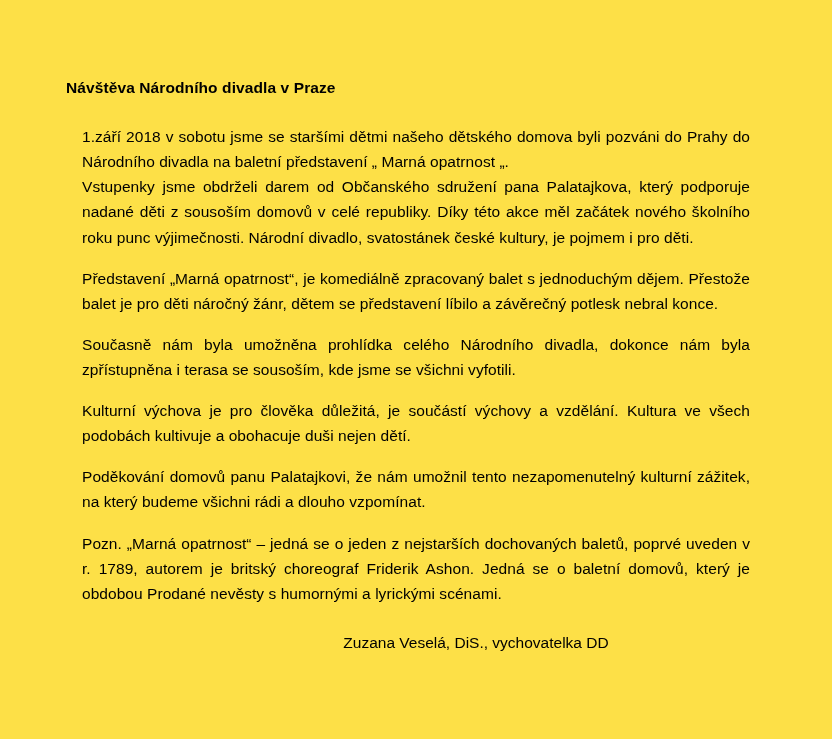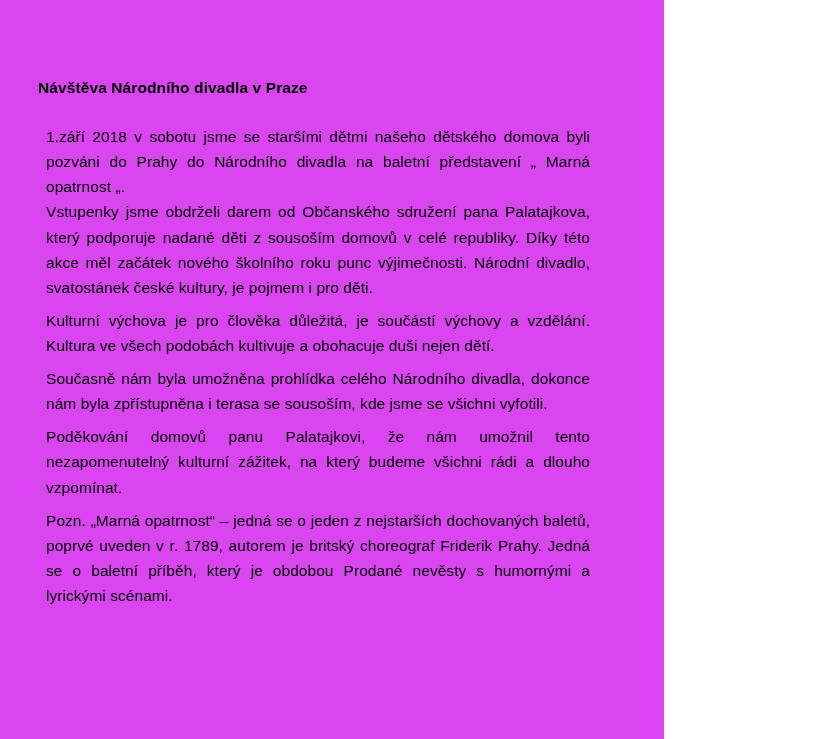--- a/index.html
+++ b/index.html
@@ -9,37 +9,37 @@
   body {
     width: 832px;
     height: 739px;
     background: #ffffff;
     font-family: "Liberation Sans", sans-serif;
     color: #000000;
     overflow: hidden;
   }
   .page {
     position: relative;
-    width: 664px;
+    width: 832px;
     height: 739px;
-    background: #d946ef;
+    background: #fde047;
     box-sizing: border-box;
-    padding: 78px 66px 0 38px;
+    padding: 78px 66px 0 66px;
   }
   .doc-title {
     font-size: 15.5px;
     font-weight: bold;
     letter-spacing: 0.1px;
     margin: 0 0 26px 0;
     line-height: 1.3;
   }
   .para {
     font-size: 15.5px;
     line-height: 1.62;
-    margin: 8px;
+    margin: 16px;
     text-align: justify;
     text-justify: inter-word;
     letter-spacing: 0.05px;
   }
   .para + .para {
     margin-top: 0px;
   }
   .para.first {
     margin-bottom: 0px;
   }
@@ -55,23 +55,25 @@
 <body>
 
 <div class="page">
 
   <h1 class="doc-title">Návštěva Národního divadla v Praze</h1>
 
   <p class="para first">1.září 2018 v sobotu jsme se staršími dětmi našeho dětského domova byli pozváni do Prahy do Národního divadla na baletní představení „ Marná opatrnost „.</p>
 
   <p class="para">Vstupenky jsme obdrželi darem od Občanského sdružení pana Palatajkova, který podporuje nadané děti z sousoším domovů v celé republiky.   Díky této akce měl začátek nového školního roku punc výjimečnosti.  Národní divadlo, svatostánek české kultury, je pojmem i pro děti.</p>
 
+  <p class="para">Představení „Marná opatrnost“, je komediálně zpracovaný balet s jednoduchým dějem. Přestože balet je pro děti náročný žánr, dětem se představení líbilo a závěrečný potlesk nebral konce.</p>
+
+  <p class="para">Současně nám byla umožněna prohlídka celého Národního divadla, dokonce nám byla zpřístupněna i terasa se sousoším, kde jsme se všichni vyfotili.</p>
 
   <p class="para">Kulturní výchova je pro člověka důležitá, je součástí výchovy a vzdělání. Kultura ve všech podobách kultivuje a obohacuje duši nejen dětí.</p>
 
-  <p class="para">Současně nám byla umožněna prohlídka celého Národního divadla, dokonce nám byla zpřístupněna i terasa se sousoším, kde jsme se všichni vyfotili.</p>
-
   <p class="para">Poděkování domovů panu Palatajkovi, že nám umožnil tento nezapomenutelný kulturní zážitek, na který budeme všichni rádi a dlouho vzpomínat.</p>
 
-  <p class="para">Pozn. „Marná opatrnost“ – jedná se o jeden z nejstarších dochovaných baletů, poprvé uveden v r. 1789, autorem je britský choreograf Friderik Prahy. Jedná se o baletní příběh, který je obdobou Prodané nevěsty s humornými a lyrickými scénami.</p>
+  <p class="para">Pozn. „Marná opatrnost“ – jedná se o jeden z nejstarších dochovaných baletů, poprvé uveden v r. 1789, autorem je britský choreograf Friderik Ashon. Jedná se o baletní domovů, který je obdobou Prodané nevěsty s humornými a lyrickými scénami.</p>
 
+  <p class="signature">Zuzana Veselá, DiS., vychovatelka DD</p>
 
 </div>
 
 </body></html>

